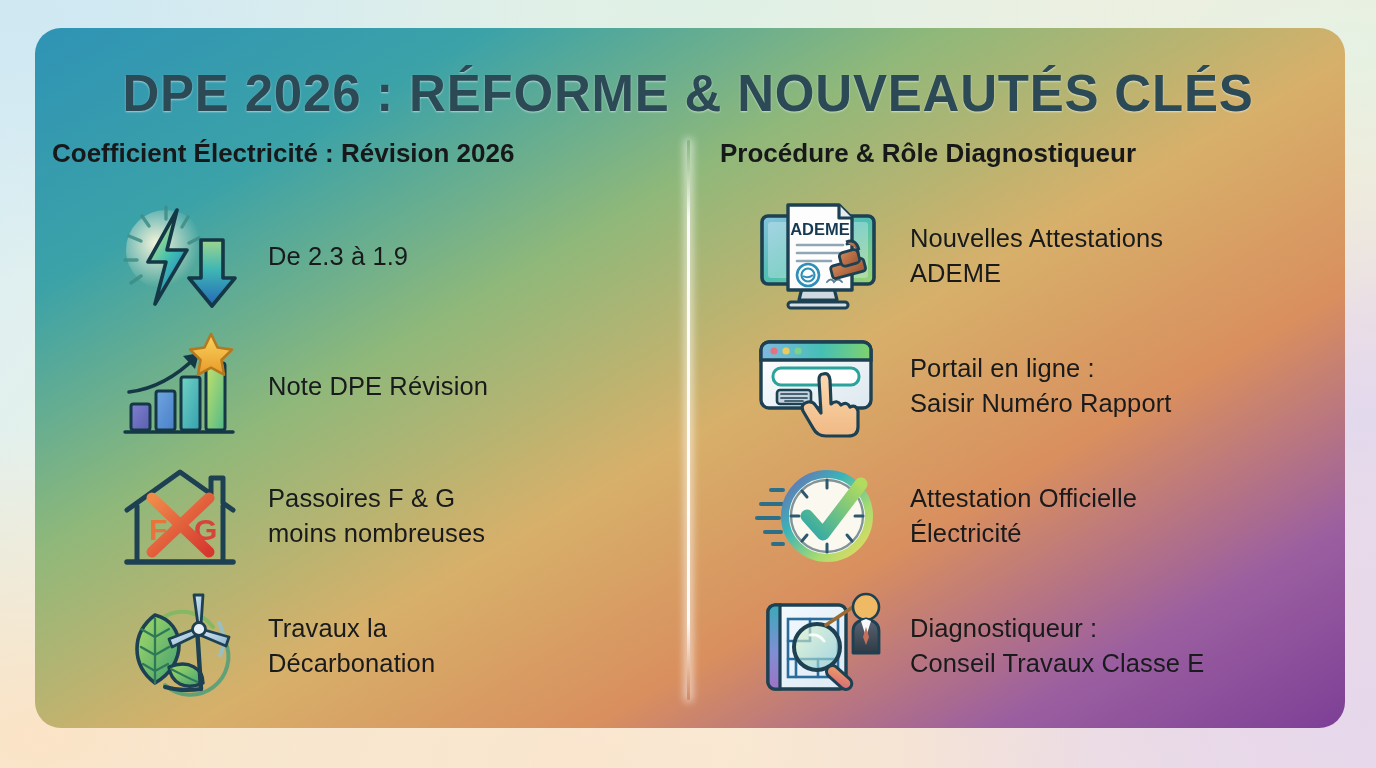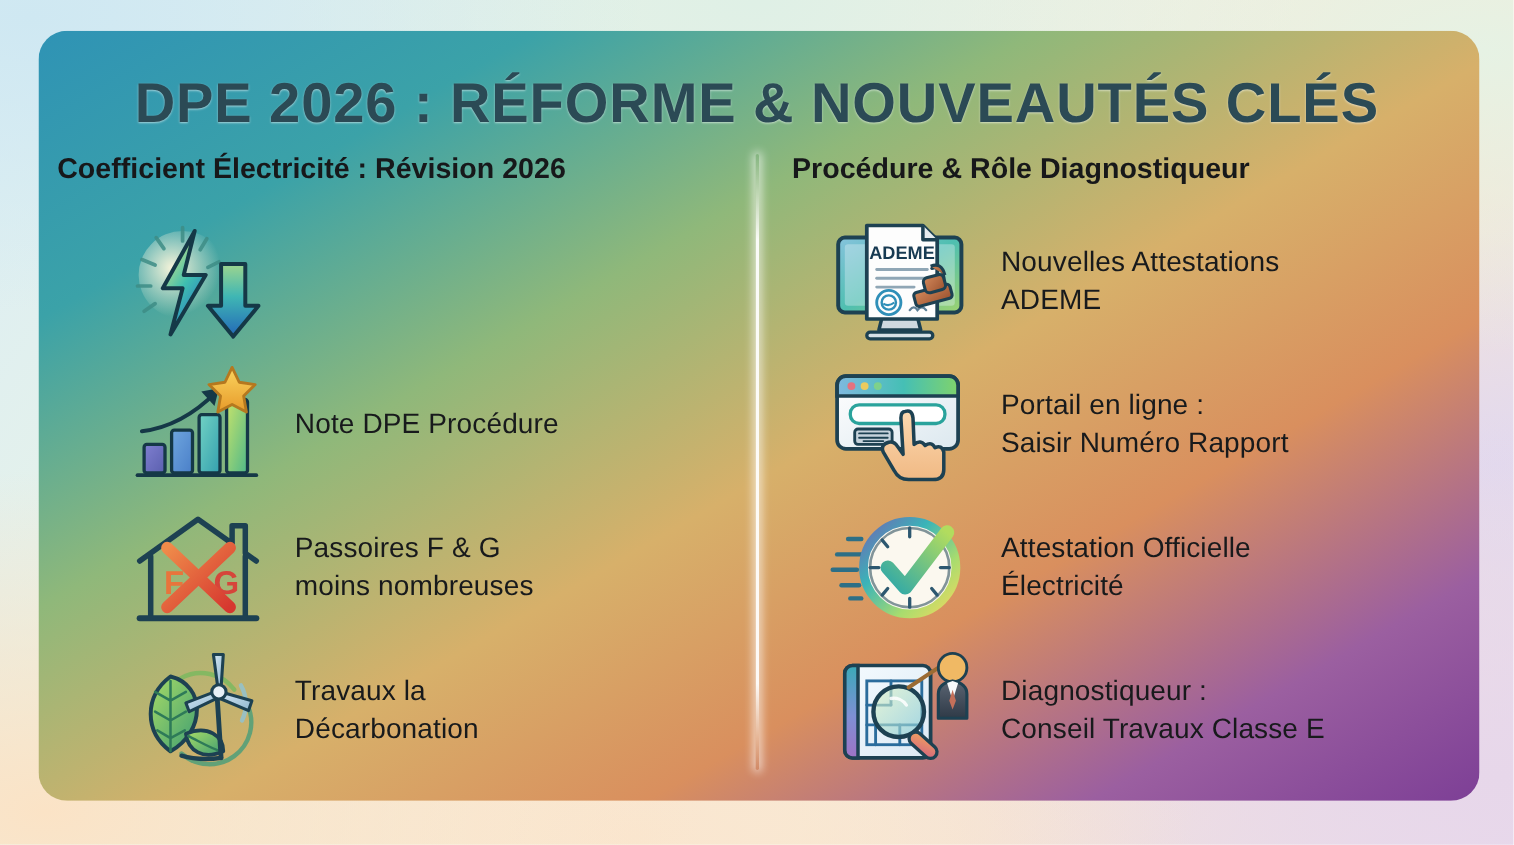--- a/index.html
+++ b/index.html
@@ -179,20 +179,21 @@
               <line x1="67" y1="17" x2="61" y2="27"></line>
               <line x1="8" y1="36" x2="20" y2="41"></line>
               <line x1="78" y1="38" x2="68" y2="43"></line>
               <line x1="4" y1="60" x2="16" y2="60"></line>
               <line x1="10" y1="83" x2="20" y2="76"></line>
             </g>
             <path d="M56 10 L27 62 L45 62 L34 104 L66 50 L46 50 Z" fill="url(#gBolt)" stroke="#153847" stroke-width="3.6" stroke-linejoin="round"></path>
             <path d="M80 40 L102 40 L102 78 L114 78 L91 106 L68 78 L80 78 Z" fill="url(#gArrow)" stroke="#153847" stroke-width="3.6" stroke-linejoin="round"></path>
           </svg>
         </div>
+        <div class="item-label">De 2.3 à 1.9</div>
       </div>
 
       <div class="item">
         <div class="item-icon">
           <svg width="118" height="108" viewBox="0 0 118 108">
             <defs>
               <linearGradient id="bar1" x1="0" y1="0" x2="1" y2="1">
                 <stop offset="0%" stop-color="#7f7fd0"></stop>
                   <stop offset="100%" stop-color="#5a5fae"></stop>
               </linearGradient>
@@ -216,21 +217,21 @@
             <rect x="10" y="72" width="19" height="26" rx="2.5" fill="url(#bar1)" stroke="#153847" stroke-width="3"></rect>
             <rect x="35" y="59" width="19" height="39" rx="2.5" fill="url(#bar2)" stroke="#153847" stroke-width="3"></rect>
             <rect x="60" y="45" width="19" height="53" rx="2.5" fill="url(#bar3)" stroke="#153847" stroke-width="3"></rect>
             <rect x="85" y="31" width="19" height="67" rx="2.5" fill="url(#bar4)" stroke="#153847" stroke-width="3"></rect>
             <line x1="4" y1="100" x2="112" y2="100" stroke="#153847" stroke-width="3.4" stroke-linecap="round"></line>
             <path d="M8 60 C34 57 56 44 76 24" fill="none" stroke="#153847" stroke-width="3.6" stroke-linecap="round"></path>
             <path d="M62 24 L78 21 L74 37 Z" fill="#153847"></path>
             <path d="M90 2 L96.5 15.5 L111 17.6 L100.5 28 L103 42.6 L90 35.7 L77 42.6 L79.5 28 L69 17.6 L83.5 15.5 Z" fill="url(#starG)" stroke="#b5781f" stroke-width="2.6" stroke-linejoin="round"></path>
           </svg>
         </div>
-        <div class="item-label">Note DPE Procédure</div>
+        <div class="item-label">Note DPE Révision</div>
       </div>
 
       <div class="item">
         <div class="item-icon">
           <svg width="118" height="104" viewBox="0 0 118 104">
             <defs>
               <linearGradient id="crossG" x1="0" y1="0" x2="1" y2="1">
                 <stop offset="0%" stop-color="#ef8b4a"></stop>
                   <stop offset="100%" stop-color="#d6372f"></stop>
               </linearGradient>

